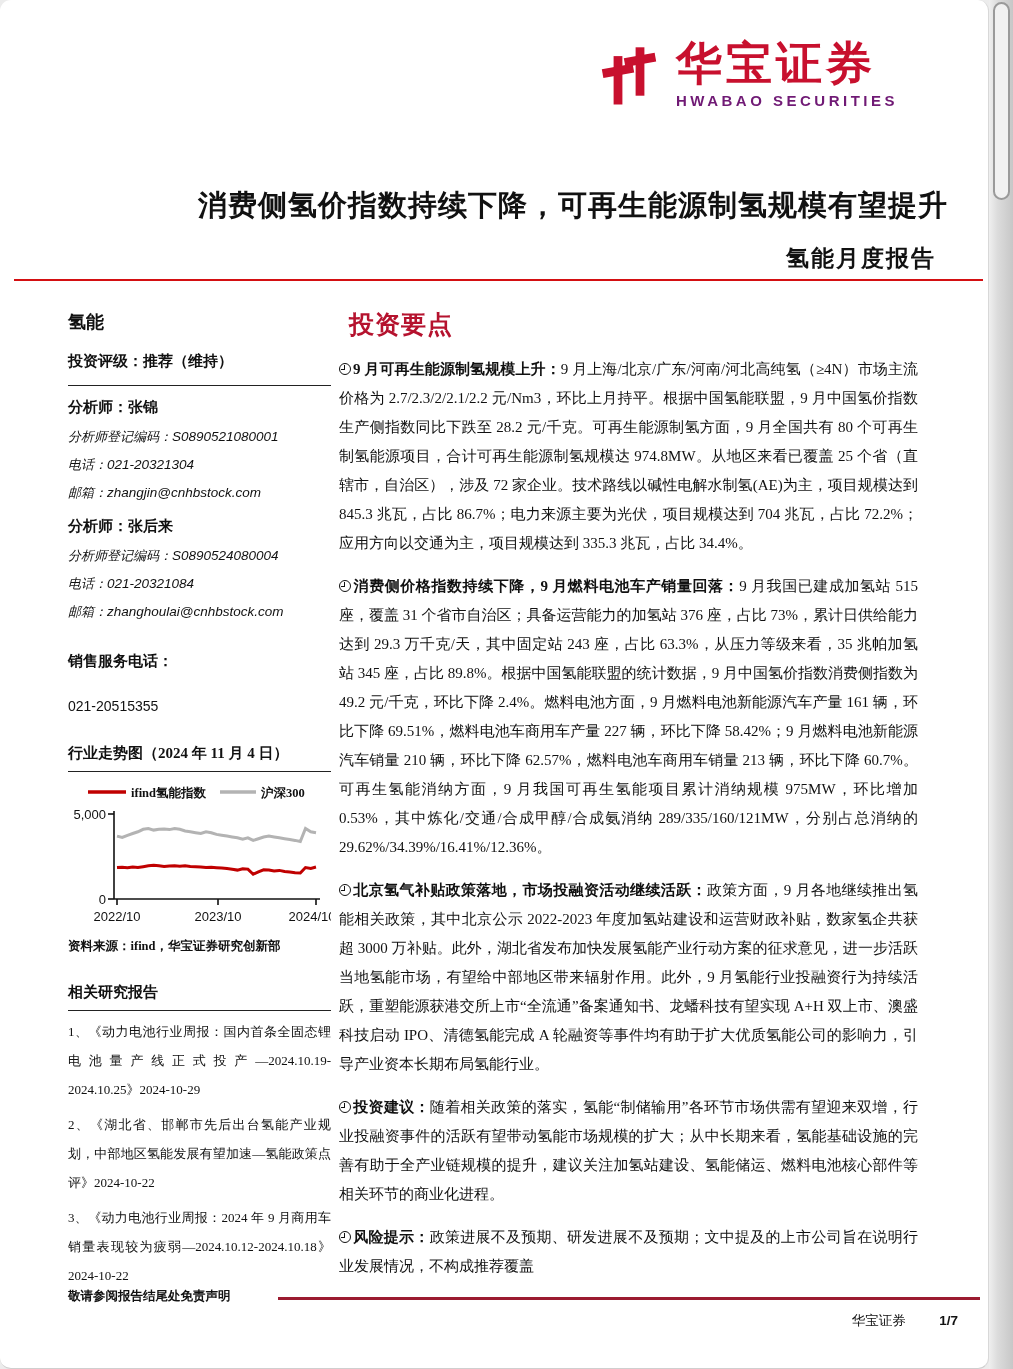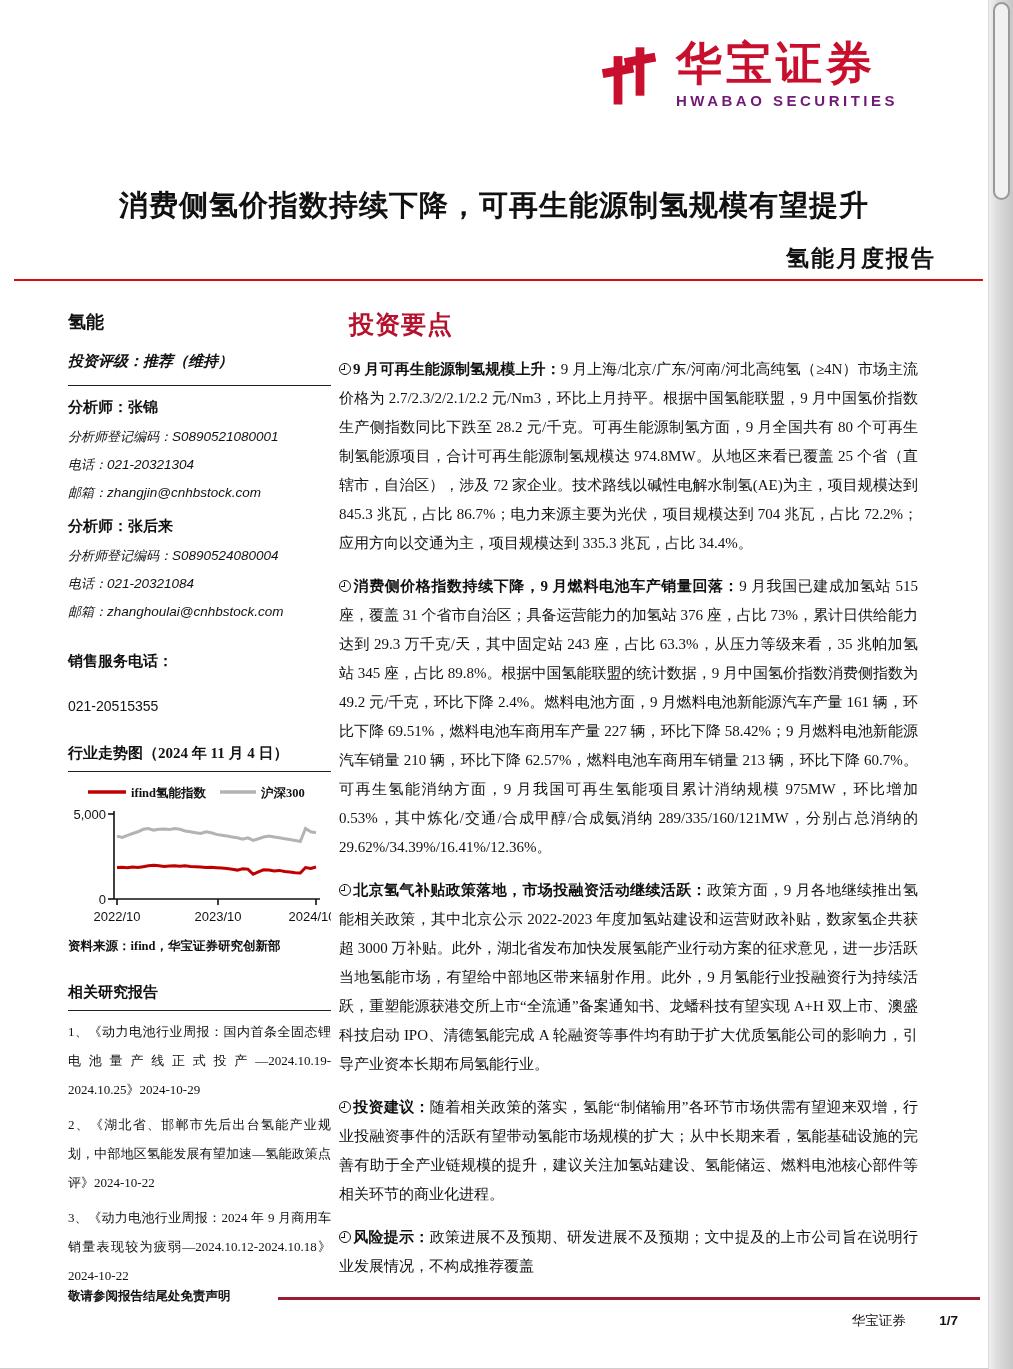--- a/index.html
+++ b/index.html
@@ -7,20 +7,21 @@
     width:1013px;height:1369px;position:relative;
     background:#ececec;
     font-family:"Liberation Serif","DejaVu Serif",serif;
     color:#111;
     overflow:hidden;
   }
   .doc{
     position:absolute;left:0;top:0;width:989px;height:1369px;
     background:#fff;border-right:1px solid #d8d8d8;border-bottom:1px solid #cfcfcf;
     box-sizing:border-box;
+    border-radius:11px;
   }
   
   .scrollbar-track{
     position:absolute;right:0;top:0;width:24px;height:1369px;
     background:linear-gradient(to right,#efefef 0%,#dcdcdc 35%,#c7c7c7 100%);
   }
   .scrollbar-thumb{
     position:absolute;right:3px;top:2px;width:17px;height:198px;
     background:#f1f1f1;border:2px solid #9a9a9a;border-radius:10px;
     box-sizing:border-box;
@@ -43,40 +44,40 @@
     background:#ab1230;color:#fff;display:flex;align-items:center;
     justify-content:space-between;box-sizing:border-box;
     padding:0 55px 0 40px;
   }
   .banner-date{font-family:"Liberation Sans",sans-serif;font-weight:bold;font-size:16px;}
   .banner-right{font-size:17px;font-weight:bold;font-family:"Liberation Serif",serif;}
   .banner-sep{color:#e8b83a;margin:0 10px;font-weight:normal;}
   
   .report-title{
     position:absolute;left:40px;right:40px;top:186px;
-    font-size:29px;font-weight:bold;letter-spacing:1px;text-align:center;
+    font-size:29px;font-weight:bold;letter-spacing:1px;text-align:right;
   }
   .report-subtitle{
     position:absolute;right:52px;top:243px;
     font-size:23px;font-weight:bold;letter-spacing:2px;
   }
   .title-rule{
     position:absolute;left:14px;right:5px;top:279px;height:2px;background:#d40f12;
   }
   
   .content{
     position:absolute;left:0;top:302px;right:0;
     display:flex;
     padding:0 70px 0 68px;box-sizing:border-box;
   }
   .sidebar{width:263px;flex:none;}
   .main{flex:1;margin-left:8px;}
   
   .sb-industry{font-size:18px;font-weight:bold;margin:8px 0 18px 0;}
-  .sb-rating{font-size:15px;font-weight:bold;margin:6px 0 14px 0;font-style:italic;}
+  .sb-rating{font-size:15px;font-weight:bold;margin:6px 0 14px 0;}
   .sb-hr{border:none;border-top:1.5px solid #222;margin:0 0 12px 0;}
   .analyst{margin-bottom:10px;}
   .analyst-name{font-size:15px;font-weight:bold;margin:10px 0 6px 0;}
   .kv{font-size:13px;line-height:28px;font-style:italic;}
   .kv .k{font-family:"Liberation Serif",serif;}
   .kv .v{font-family:"Liberation Sans",sans-serif;font-size:13.5px;}
   .sb-sales{margin-top:26px;}
   .sb-sales-label{font-size:15px;font-weight:bold;margin-bottom:8px;}
   .sb-sales-phone{font-family:"Liberation Sans",sans-serif;font-size:14px;margin-top:27px;}
   .sb-chart-title{font-size:15px;font-weight:bold;margin-top:30px;padding-bottom:8px;border-bottom:1.5px solid #222;}

